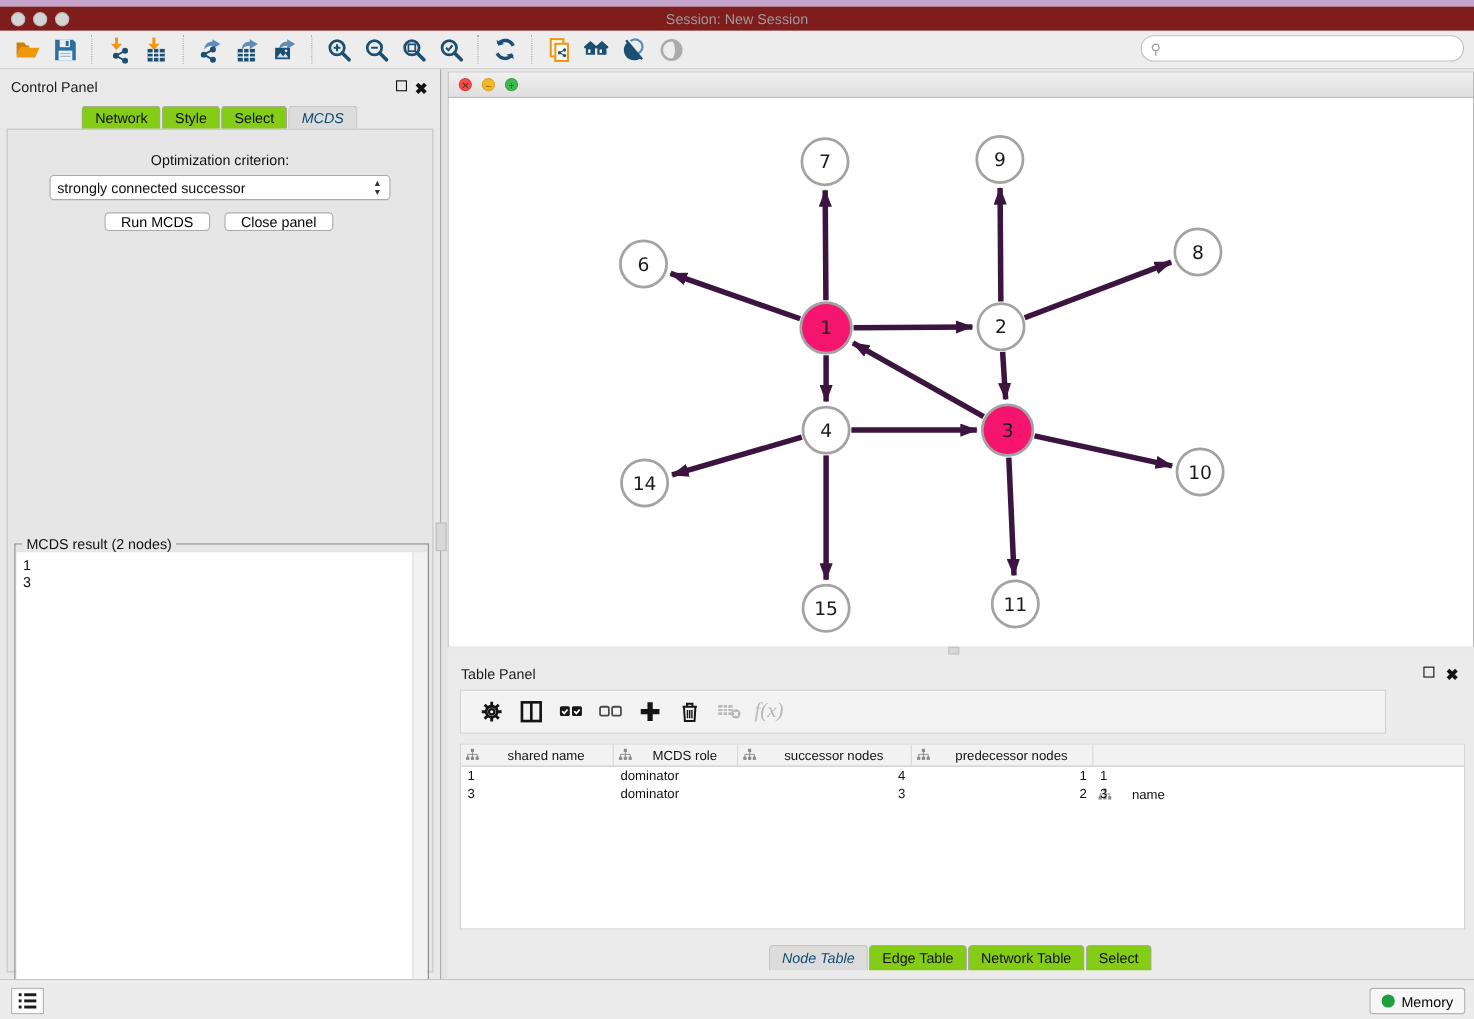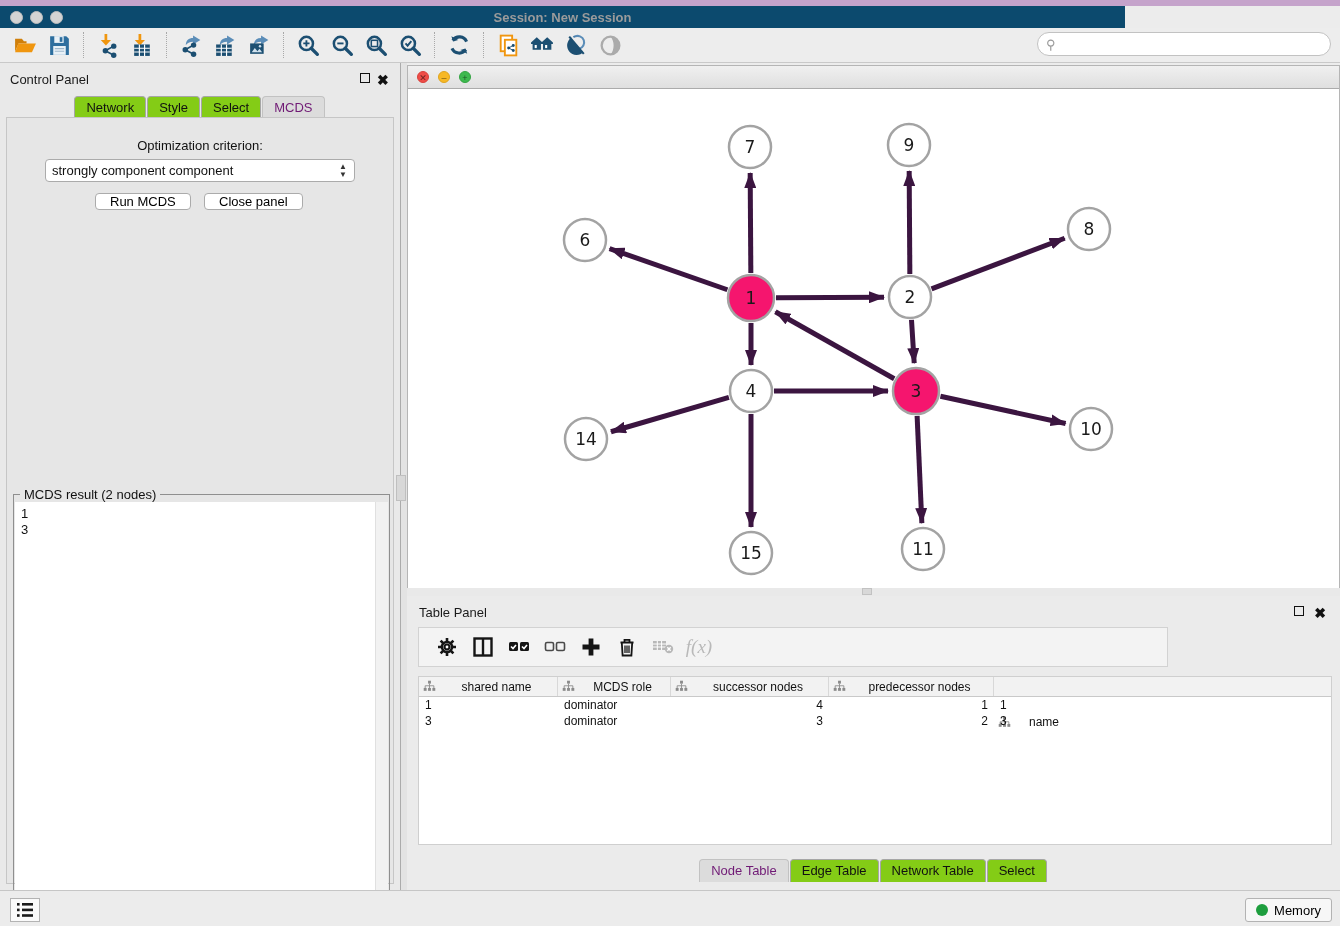--- a/index.html
+++ b/index.html
@@ -1,41 +1,41 @@
 <!DOCTYPE html>
 <html><head>
 <meta charset="utf-8">
 <style>
   * { margin:0; padding:0; box-sizing:border-box; }
   html,body { width:1340px; height:926px; overflow:hidden; }
   body { font-family:"Liberation Sans", sans-serif; background:#ECECEC; position:relative; font-size:13px; color:#111; }
 
   
   .desktop-strip { position:absolute; left:0; top:0; width:1340px; height:6px; background:#C5A3CB; }
-  .titlebar { position:absolute; left:0; top:6px; width:1125px; height:22px; background:#0c4a6e;font-weight:bold; }
+  .titlebar { position:absolute; left:0; top:6px; width:1340px; height:22px; background:#7f1d1d; }
   .traffic { position:absolute; top:5px; width:13px; height:13px; border-radius:50%; background:#D4D4D4; border:1px solid #BDBDBD; }
   .t1{left:10px;} .t2{left:30px;} .t3{left:50px;}
   .win-title { position:absolute; left:0; right:0; top:4px; text-align:center; color:#9B9B9B; font-size:13px; }
 
   .toolbar { position:absolute; left:0; top:28px; width:1340px; height:35px; background:#EDEDED; border-bottom:1px solid #C9C9C9; display:flex; align-items:center; padding-left:8px; }
   .tb-btn { width:34px; height:30px; border:none; background:transparent; display:flex; align-items:center; justify-content:center; cursor:default; }
   .tb-btn svg { width:25px; height:25px; }
   .tb-sep { width:1px; height:26px; border-left:1px dotted #A9A9A9; margin:0 7px; }
   .search-wrap { position:absolute; right:9px; top:4px; width:294px; height:24px; background:#fff; border:1px solid #C2C2C2; border-radius:12px; display:flex; align-items:center; padding-left:8px; }
   .search-wrap .mag { color:#9a9a9a; font-size:13px; }
   .search-input { border:none; outline:none; flex:1; height:18px; font-size:12px; background:transparent; margin-left:4px; }
 
   
   .control-panel { position:absolute; left:0; top:63px; width:400px; height:827px; background:#E9E9E9; }
   .panel-head { position:absolute; left:10px; top:9px; font-size:13px; color:#1a1a1a; }
   .panel-ctl { position:absolute; top:9px; font-weight:bold; color:#111; font-size:12px; }
   .float-box { width:10px; height:10px; border:1.5px solid #111; display:inline-block; }
   .tabs-row { position:absolute; left:0; top:33px; width:100%; display:flex; justify-content:center; }
   .tab { border:1px solid #A6A6A6; border-bottom:none; background:#84cc16; padding:3px 11px 4px; font-size:13px; border-radius:4px 4px 0 0; margin-right:1px; cursor:default; }
-  .tab.active { background:#DCDCDC; color:#701a75; border-color:#C2C2C2; }
+  .tab.active { background:#DCDCDC; color:#0c4a6e; border-color:#C2C2C2;font-style:italic; }
   .cp-content { position:absolute; left:6px; top:54px; width:388px; height:767px; background:#E6E6E6; border:1px solid #C6C6C6; }
   .opt-label { position:absolute; left:0; width:100%; top:20px; text-align:center; font-size:13px; }
   .dropdown { position:absolute; left:38px; top:41px; width:310px; height:23px; background:#fff; border:1px solid #ABABAB; border-radius:4px; display:flex; align-items:center; padding:0 6px; font-size:13px; }
   .dd-arrows { position:absolute; right:7px; top:3px; font-size:8px; color:#333; line-height:8px; text-align:center; }
   .btn { background:#fff; border:1px solid #ABABAB; border-radius:4px; font-size:13px; padding:0 14px; position:absolute; cursor:default; }
   .run-btn { left:88px; top:75px; }
   .close-btn { left:197px; top:75px; }
   .result-fieldset { position:absolute; left:6px; top:376px; width:377px; height:416px; border:1px solid #8F8F8F; }
   .result-legend { position:absolute; left:6px; top:-8px; background:#E6E6E6; padding:0 4px; font-size:13px; }
   .result-area { position:absolute; left:1px; top:7px; right:14px; bottom:1px; background:#fff; padding:4px 6px; font-size:13px; line-height:16px; }
@@ -48,21 +48,21 @@
   .net-titlebar { position:absolute; left:0; top:0; width:100%; height:23px; background:linear-gradient(#F0F0F0,#DFDFDF); border-bottom:1px solid #ABABAB; }
   .net-title { position:absolute; left:0; right:0; top:4px; text-align:center; font-size:13px; color:#222; }
   .light { position:absolute; top:5px; width:12px; height:12px; border-radius:50%; font-size:9px; line-height:12px; text-align:center; color:rgba(0,0,0,.55); }
   .l-red{ left:9px; background:#EF4D48; border:1px solid #D8413C;} .l-yel{ left:30px; background:#F7B825; border:1px solid #DFA41F;} .l-grn{ left:51px; background:#3DB94E; border:1px solid #34A443;}
   .net-canvas { position:absolute; left:0; top:23px; width:931px; height:499px; background:#fff; }
   .h-splitter { position:absolute; left:407px; top:588px; width:933px; height:8px; background:#E9E9E9; }
   .h-handle { position:absolute; left:455px; top:0px; width:10px; height:7px; background:#D8D8D8; border:1px solid #C2C2C2; }
 
   
   .table-panel { position:absolute; left:407px; top:596px; width:933px; height:294px; background:#EBEBEB; }
-  .tp-toolbar { position:absolute; left:11px; top:31px; width:750px; height:40px; background:#F3F3F3; border:1px solid #D2D2D2; display:flex; align-items:center; padding-left:10px; }
+  .tp-toolbar { position:absolute; left:11px; top:31px; width:842px; height:40px; background:#F3F3F3; border:1px solid #D2D2D2; display:flex; align-items:center; padding-left:10px; }
   .tp-btn { width:36px; height:34px; border:none; background:transparent; display:flex; align-items:center; justify-content:center; cursor:default; }
   .tp-btn svg { width:22px; height:22px; }
   .tp-fx { font-family:"Liberation Serif", serif; font-style:italic; font-size:19px; color:#B9B9B9; }
   .data-table { position:absolute; left:11px; top:80px; width:914px; height:169px; background:#fff; border:1px solid #CFCFCF; font-size:12px; }
   .thead { display:flex; background:#F2F2F2; border-bottom:1px solid #C9C9C9; height:20px; }
   .th { display:flex; align-items:center; border-right:1px solid #D8D8D8; padding:0 4px; }
   .th .org { margin-right:4px; }
   .th .lbl { flex:1; text-align:center; font-size:12px; }
   .trow { display:flex; height:16px; align-items:center; }
   .td { padding:0 6px; overflow:hidden; white-space:nowrap; }
@@ -240,21 +240,21 @@
   <span class="panel-ctl" style="left:377px; font-size:14px;">✖</span>
   <div class="tabs-row" id="cp-tabs">
       <div class="tab">Network</div>
       <div class="tab">Style</div>
       <div class="tab">Select</div>
       <div class="tab active">MCDS</div>
     </div>
   <div class="cp-content">
     <div class="opt-label">Optimization criterion:</div>
     <div class="dropdown">
-      <span>strongly component component</span>
+      <span>strongly connected successor</span>
       <span class="dd-arrows">▲<br>▼</span>
     </div>
     <button class="btn run-btn">Run MCDS</button>
     <button class="btn close-btn">Close panel</button>
     <div class="result-fieldset">
       <span class="result-legend">MCDS result (2 nodes)</span>
       <div class="result-area" id="result-area">
           <div>1</div>
           <div>3</div>
         </div>

